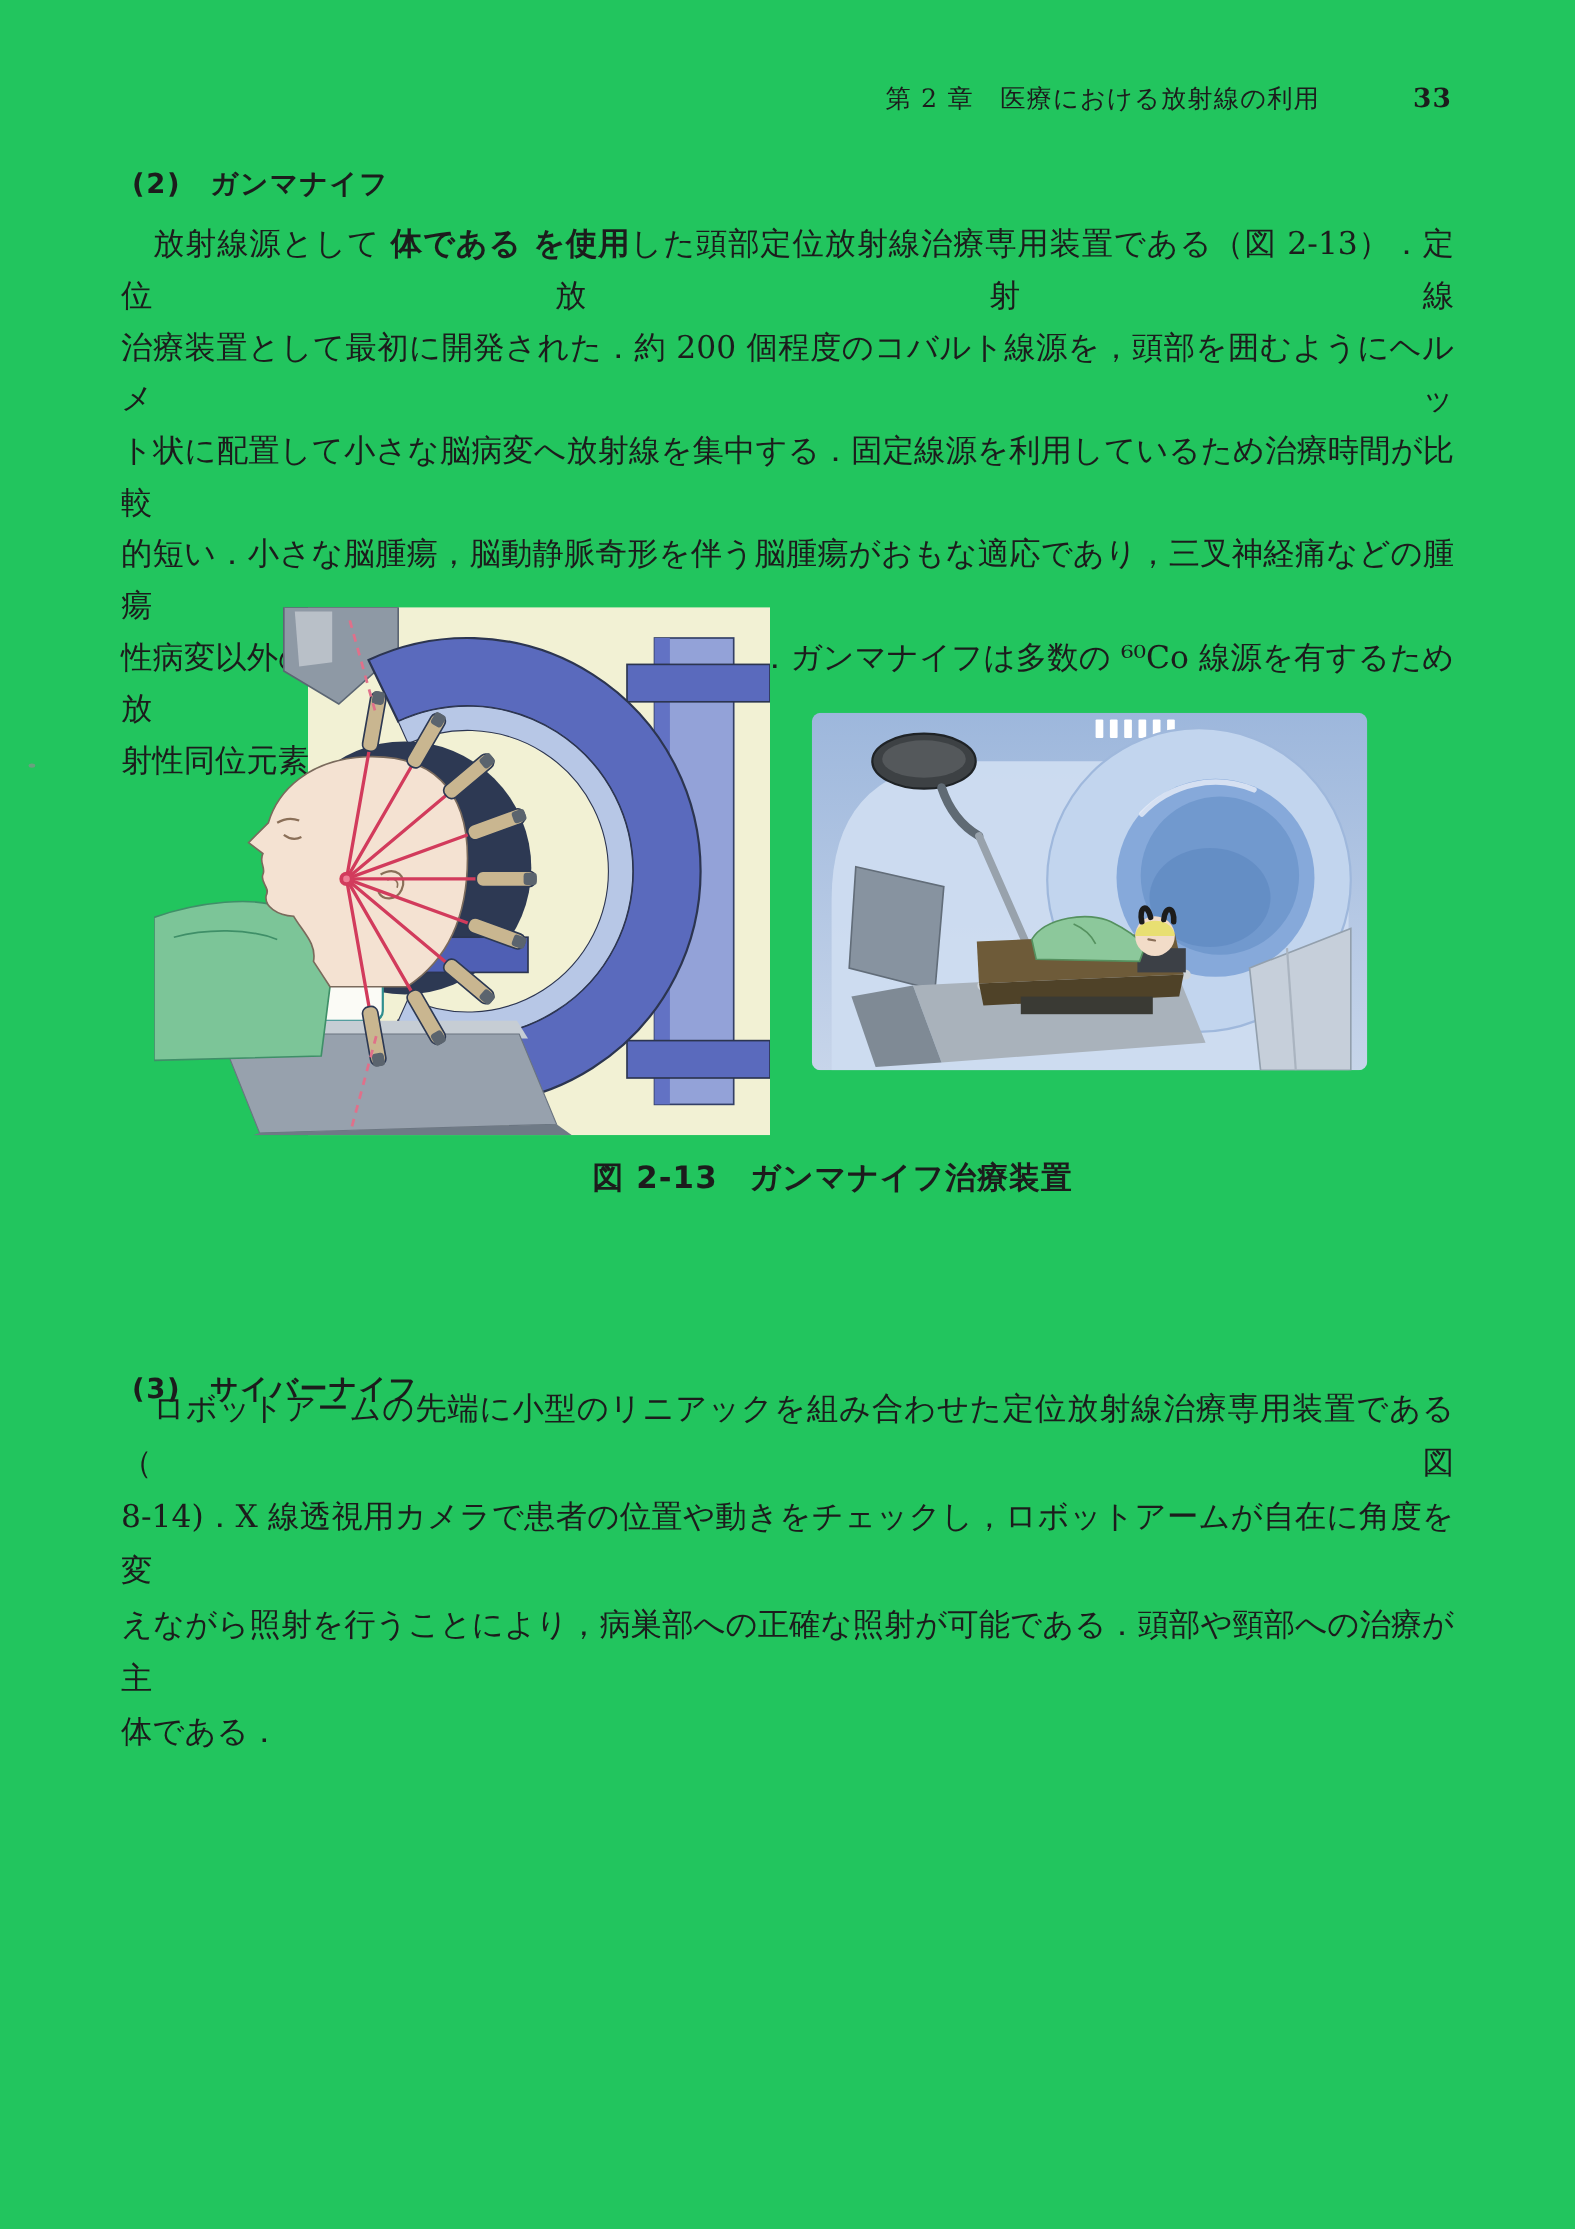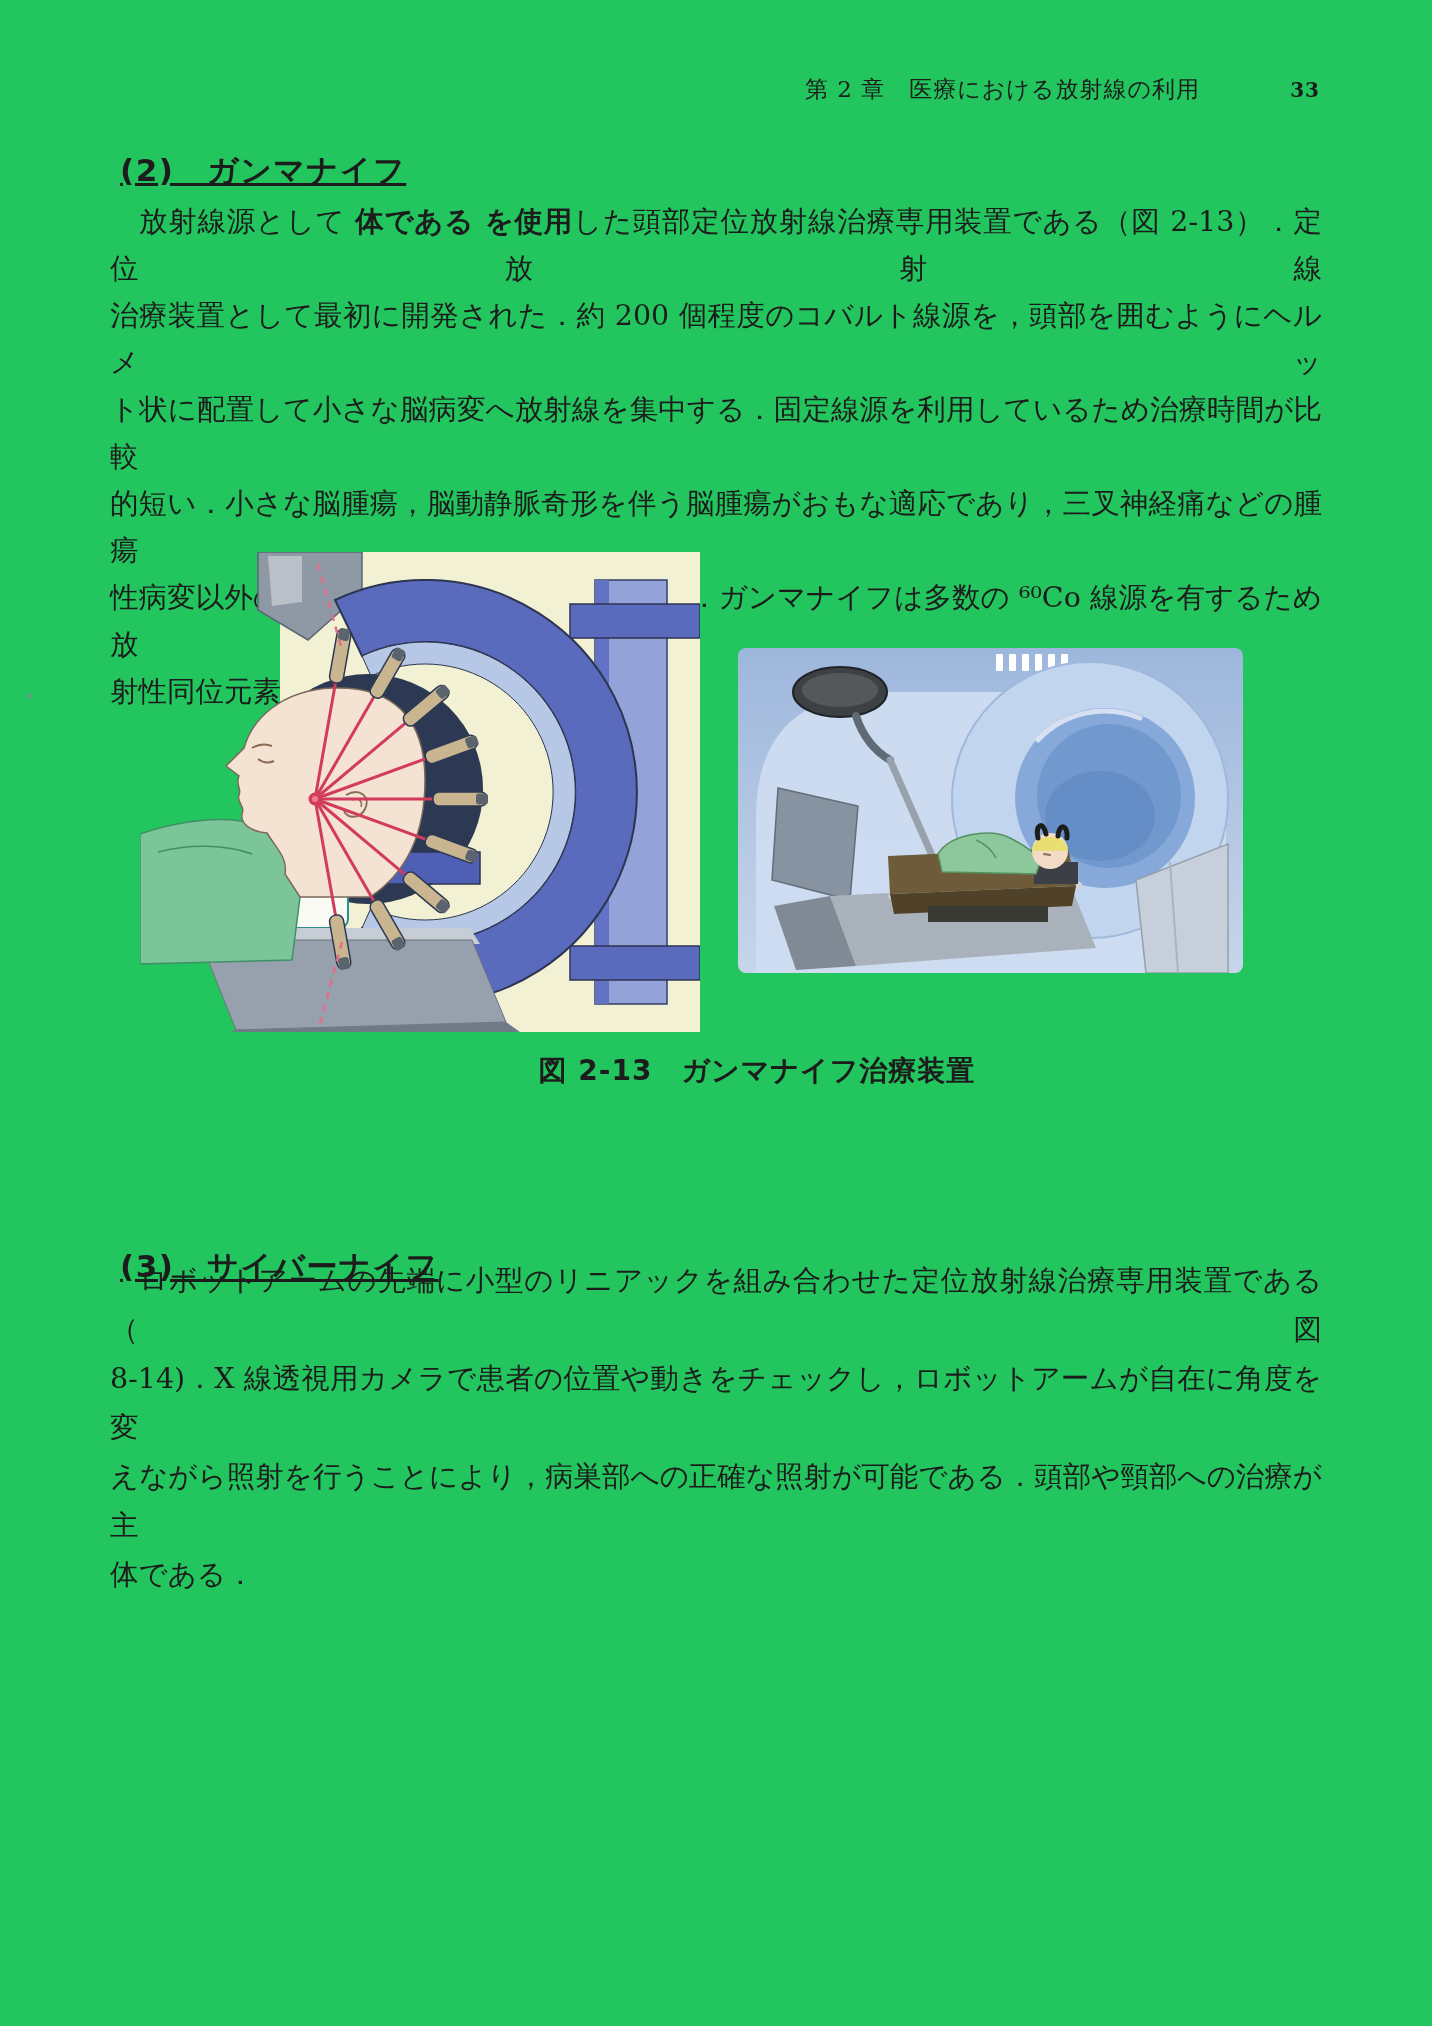--- a/index.html
+++ b/index.html
@@ -10,25 +10,25 @@
     background:#22c55e;
     font-family:"DejaVu Serif", serif;
     color:#1c1c1c;
     overflow:hidden;
   }
   .running-head{
     position:absolute;top:74px;left:805px;width:515px;
     display:flex;justify-content:space-between;align-items:baseline;
     font-size:23px;letter-spacing:1px;
   }
-  .running-head .pagenum{font-weight:700;font-size:20px;}
+  .running-head .pagenum{font-weight:700;font-size:24px;}
   .sec{
     position:absolute;left:120px;margin:0;
     font-family:"DejaVu Sans", sans-serif;
-    font-weight:700;font-size:31px;letter-spacing:1.5px;text-decoration:underline;
+    font-weight:700;font-size:25px;letter-spacing:1.5px;
   }
   .sec2{top:150px;}
   .sec3{top:1206px;margin-top:40px;}
   .para{
     position:absolute;left:110px;width:1212px;
     font-size:28.5px;
   }
   .para1{top:198px;line-height:47px;}
   .para2{top:1256px;line-height:49px;}
   .line{white-space:nowrap;}

